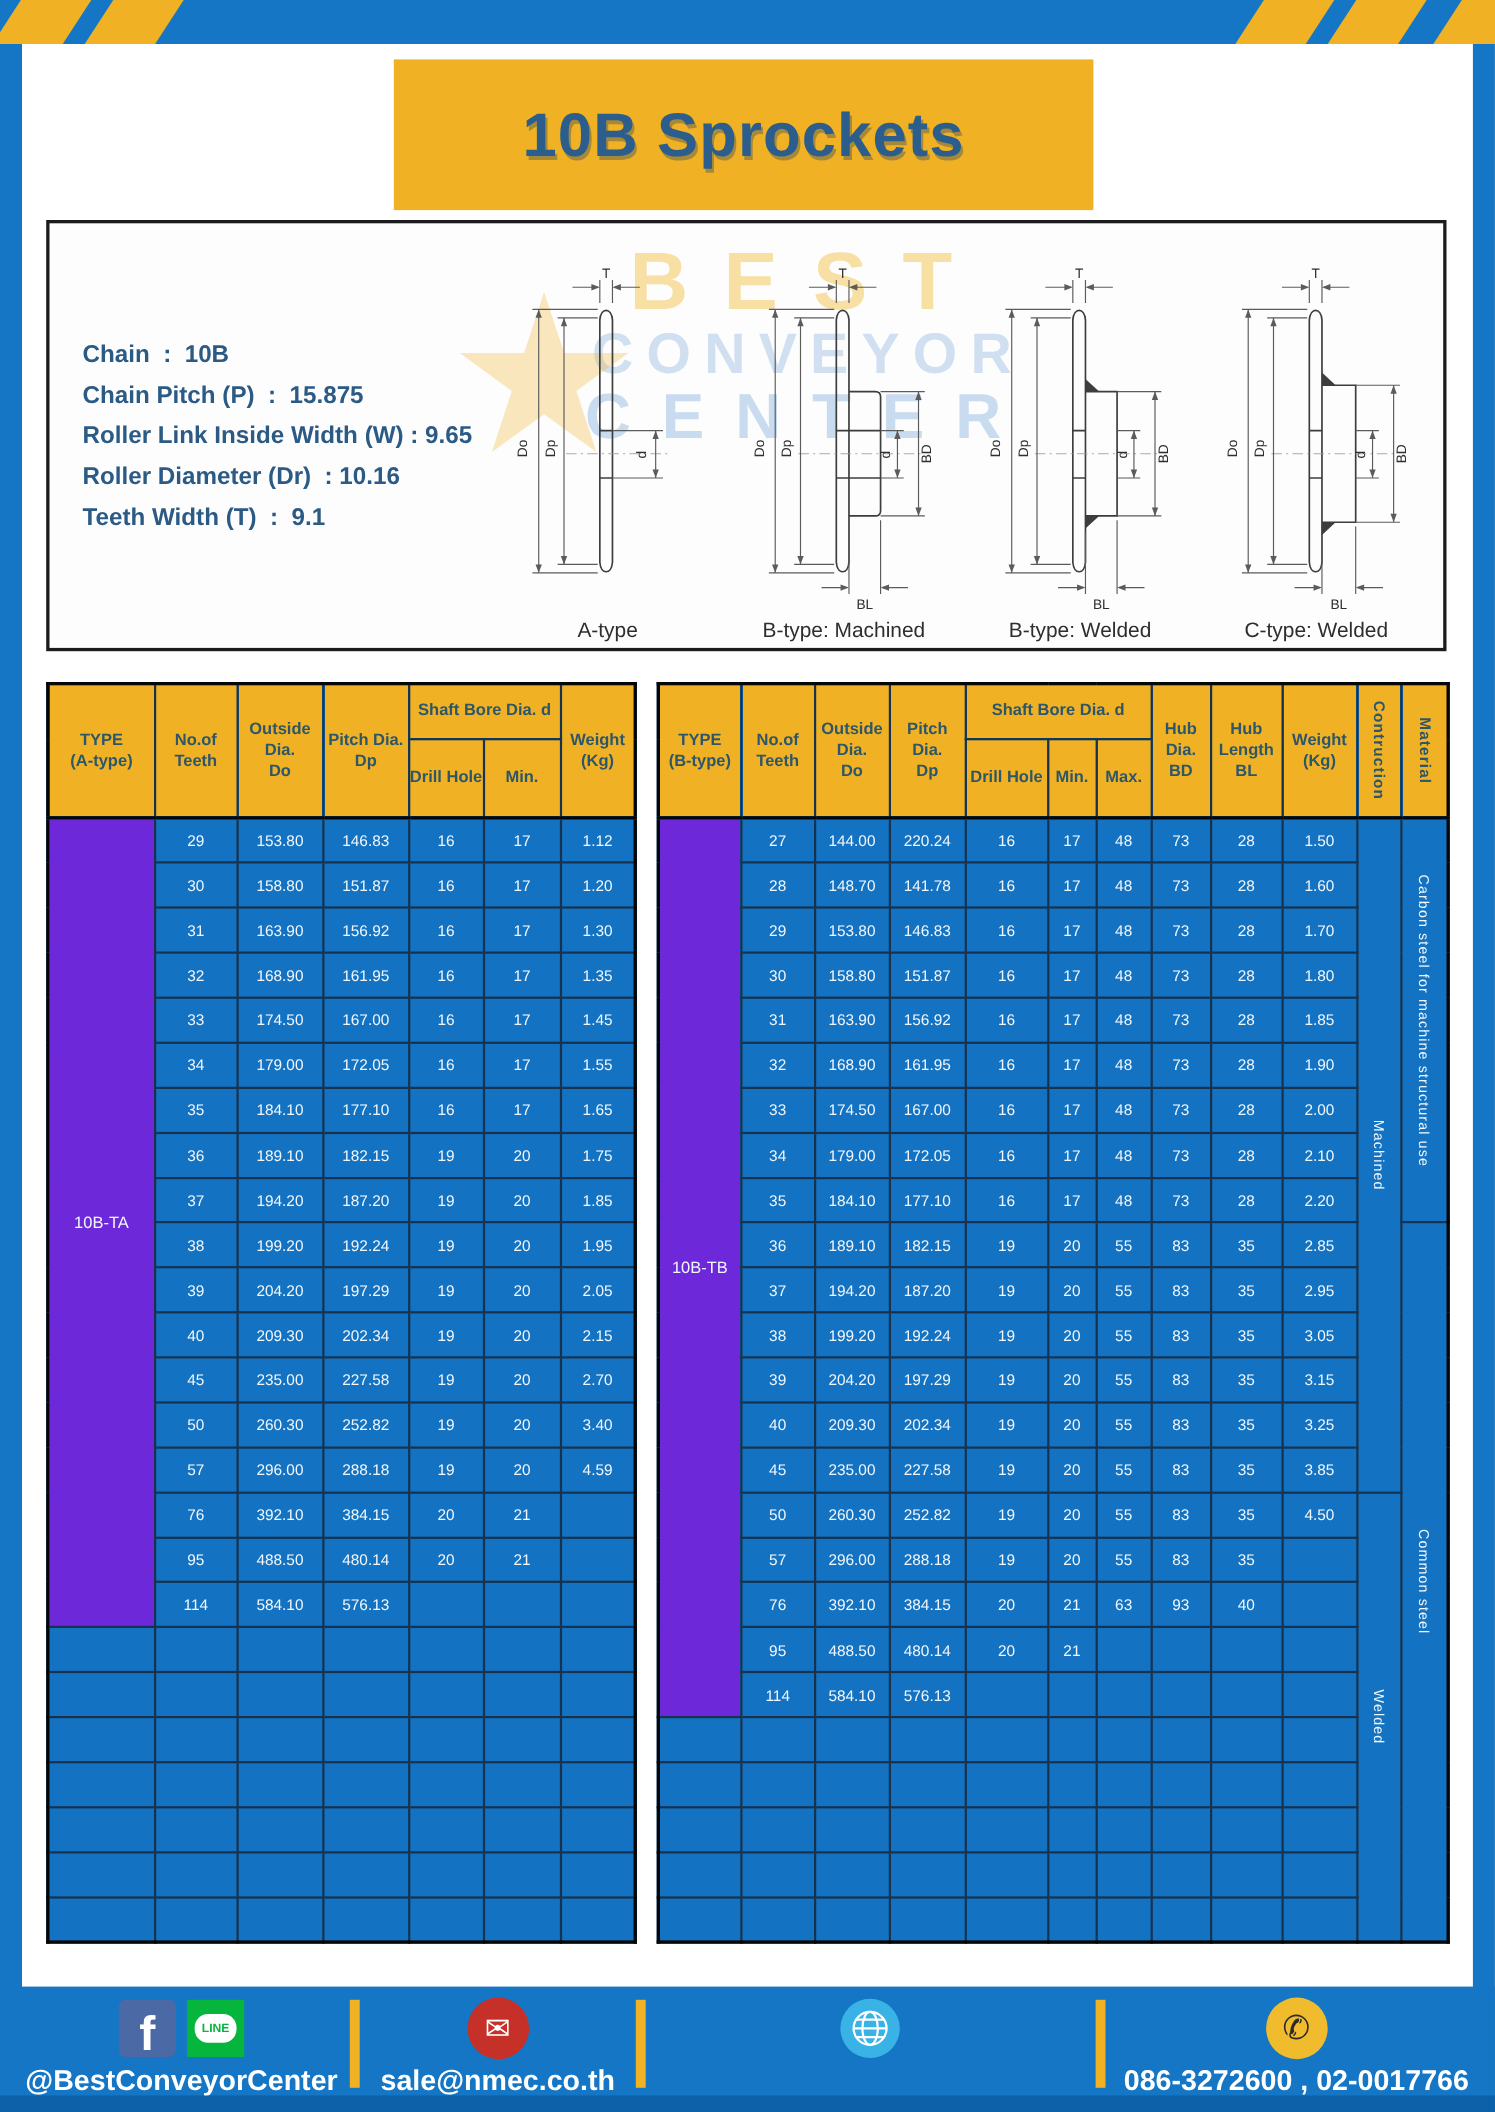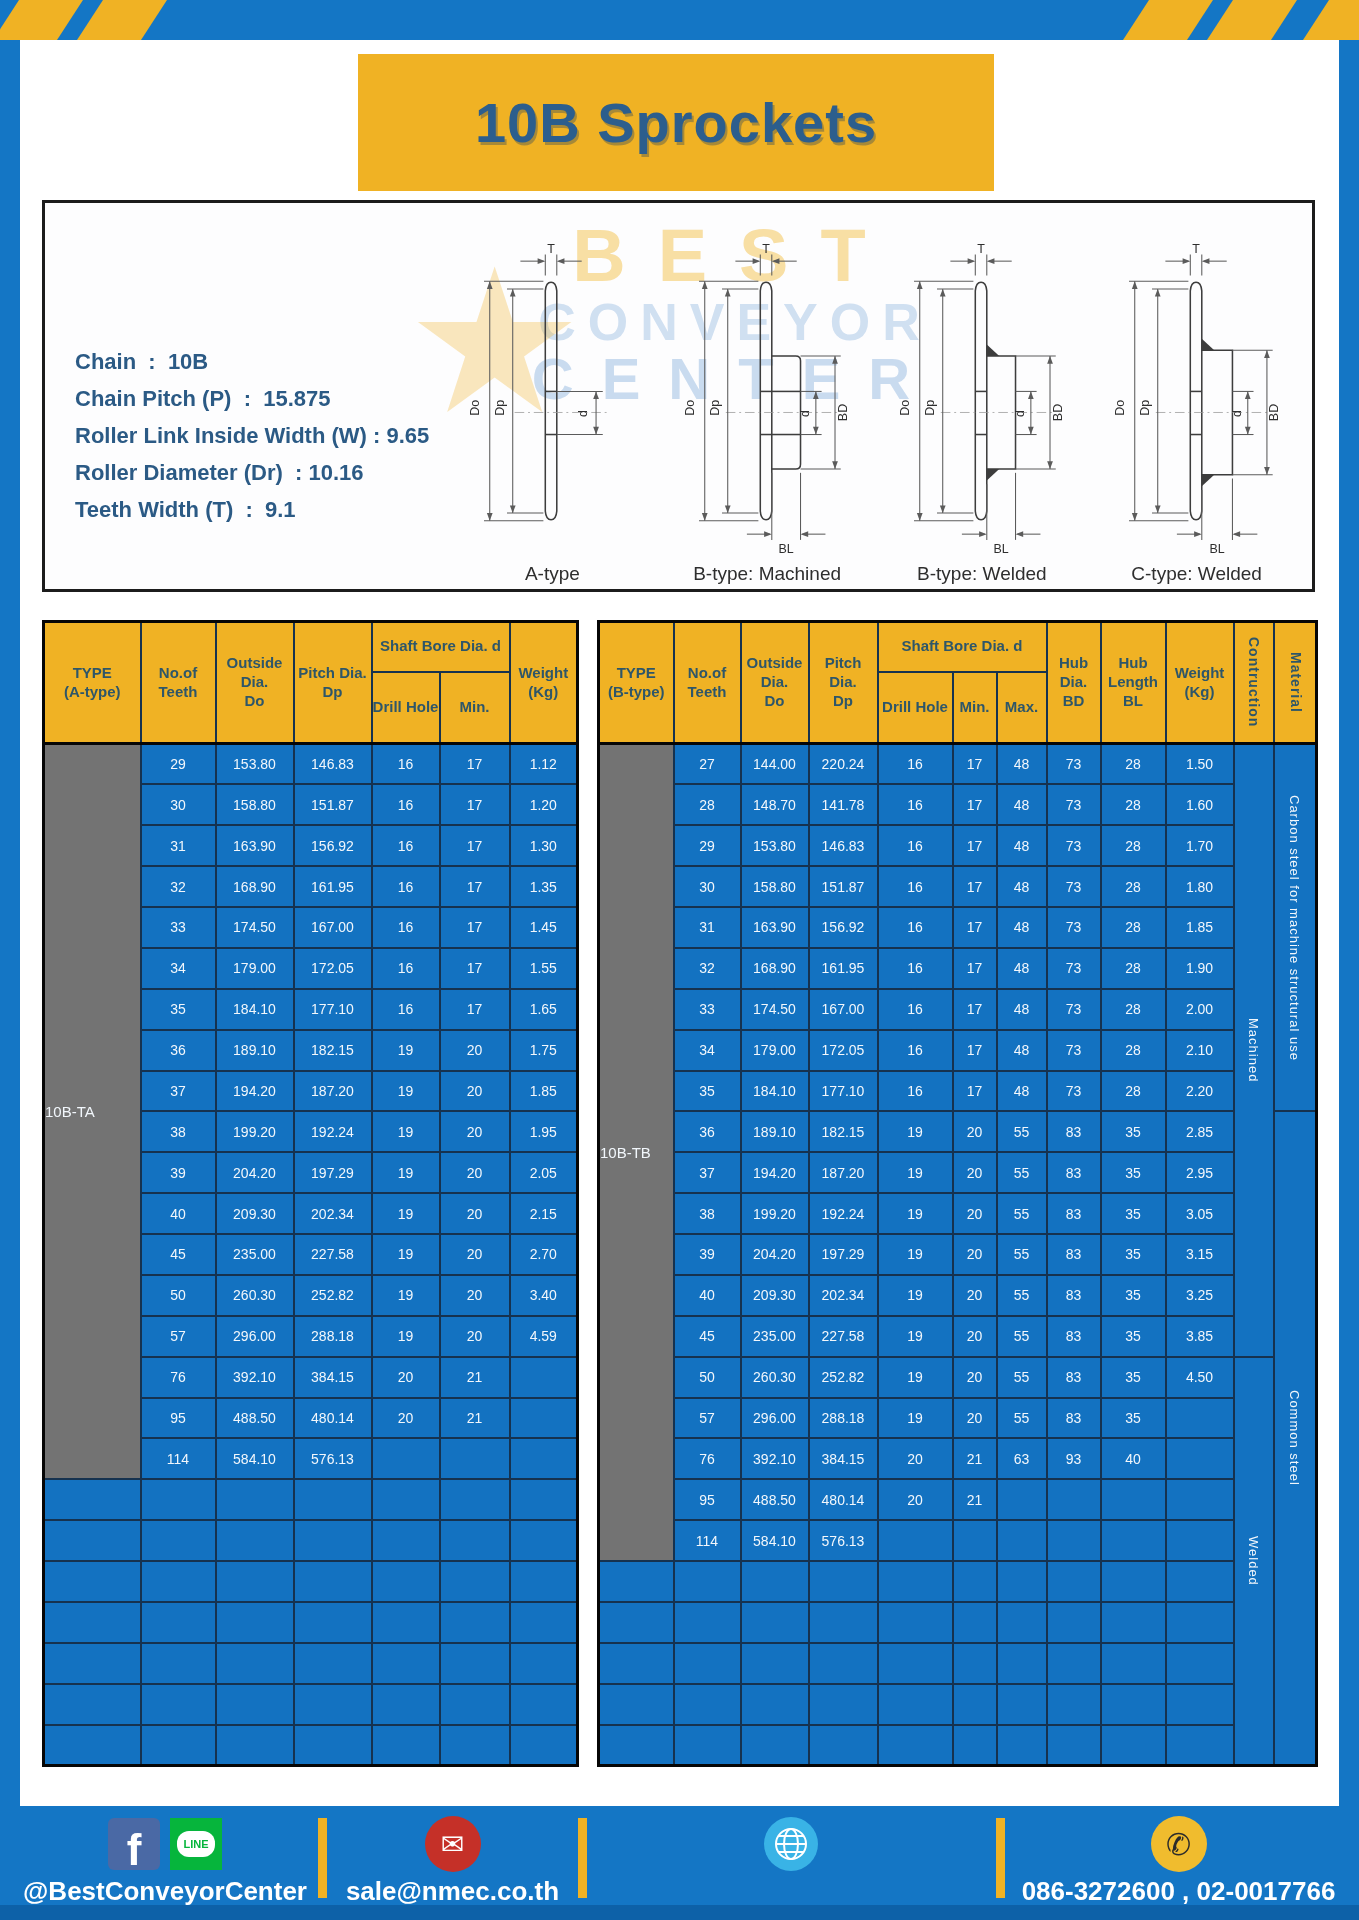--- a/index.html
+++ b/index.html
@@ -11,21 +11,21 @@
   .topbar{position:absolute;top:0;left:0;width:1359px;height:40px;background:#1476c5;overflow:hidden;z-index:2;}
   .stripe{position:absolute;top:-8px;height:56px;width:64px;background:#f0b224;transform:skewX(-33deg);}
   
   .title-box{position:absolute;left:358px;top:54px;width:636px;height:137px;background:#f0b224;
              display:flex;align-items:center;justify-content:center;z-index:2;}
   .title-box h1{margin:0;font-size:56px;font-weight:bold;color:#2c5e8d;letter-spacing:1px;
                 text-shadow:2px 3px 0 rgba(30,60,95,.35);}
   
   .drawbox{position:absolute;left:42px;top:200px;width:1273px;height:392px;background:#fdfdfe;
            border:3px solid #1c1c1c;box-sizing:border-box;z-index:2;}
-  .specs{position:absolute;left:30px;top:100px;z-index:3;margin-top:40px;}
+  .specs{position:absolute;left:30px;top:100px;z-index:3;}
   .specs div{white-space:pre;font-size:22px;font-weight:bold;color:#2b5a85;line-height:37px;}
   .watermark{position:absolute;left:390px;top:14px;width:600px;text-align:center;z-index:0;line-height:1.05;}
   .watermark .star{position:absolute;left:-30px;top:20px;font-size:200px;color:rgba(241,180,41,.30);}
   .wm1{font-size:74px;font-weight:bold;letter-spacing:32px;color:rgba(241,180,41,.42);}
   .wm2{font-size:52px;font-weight:bold;letter-spacing:12px;color:rgba(128,172,220,.36);}
   .wm3{font-size:58px;font-weight:bold;letter-spacing:28px;color:rgba(128,172,220,.42);}
   .dwg-row{position:absolute;left:400px;right:8px;top:6px;bottom:4px;display:flex;z-index:1;}
   .dwg{flex:1;display:flex;flex-direction:column;align-items:center;justify-content:flex-end;}
   .dwg svg{width:182px;height:322px;}
   .dwg .cap{font-size:19px;color:#2e2e2e;margin-top:1px;}
@@ -40,21 +40,21 @@
            border:3px solid #060606;background:#1372c1;z-index:2;}
   #tbl-a{left:42px;width:534px;}
   #tbl-b{left:597px;width:718px;}
   .sptable td{border:2px solid #16324f;padding:0;overflow:hidden;}
   .hr1{height:50px;} .hr2{height:72px;}
   .hcell{background:#f0b224;color:#2e5669;font-weight:bold;font-size:15px;text-align:center;
          vertical-align:middle;line-height:1.25;}
   .sptable thead tr:last-child td, .sptable thead td[rowspan]{border-bottom:3px solid #060606;}
   .sptable tbody tr{height:40.88px;}
   .bcell{background:#1372c1;color:#f2f7fc;font-size:14px;text-align:center;vertical-align:middle;}
-  .typecell{background:#737373;color:#f2f7fc;font-size:15px;text-align:left;vertical-align:middle;}
+  .typecell{background:#6d28d9;color:#f2f7fc;font-size:15px;text-align:center;vertical-align:middle;}
   .vwrap{writing-mode:vertical-rl;text-orientation:mixed;margin:0 auto;letter-spacing:1px;font-size:13px;}
   .hcell .vwrap{font-size:14px;font-weight:bold;letter-spacing:1px;}
   
   .footer{position:absolute;left:0;top:1806px;width:1359px;height:114px;background:#1476c5;z-index:4;}
   .footer .bottom-strip{position:absolute;left:0;bottom:0;width:100%;height:15px;background:#0d61a8;}
   .fsec{position:absolute;top:8px;text-align:center;color:#ffffff;}
   .fsec .icons{height:60px;display:flex;align-items:center;justify-content:center;gap:10px;}
   .fsec .ftext{font-size:26px;font-weight:bold;margin-top:2px;white-space:nowrap;}
   .fsep{position:absolute;top:12px;width:9px;height:80px;background:#f0b224;}
   .icon-fb{width:52px;height:52px;background:#4a69a5;border-radius:6px;display:flex;align-items:flex-end;

